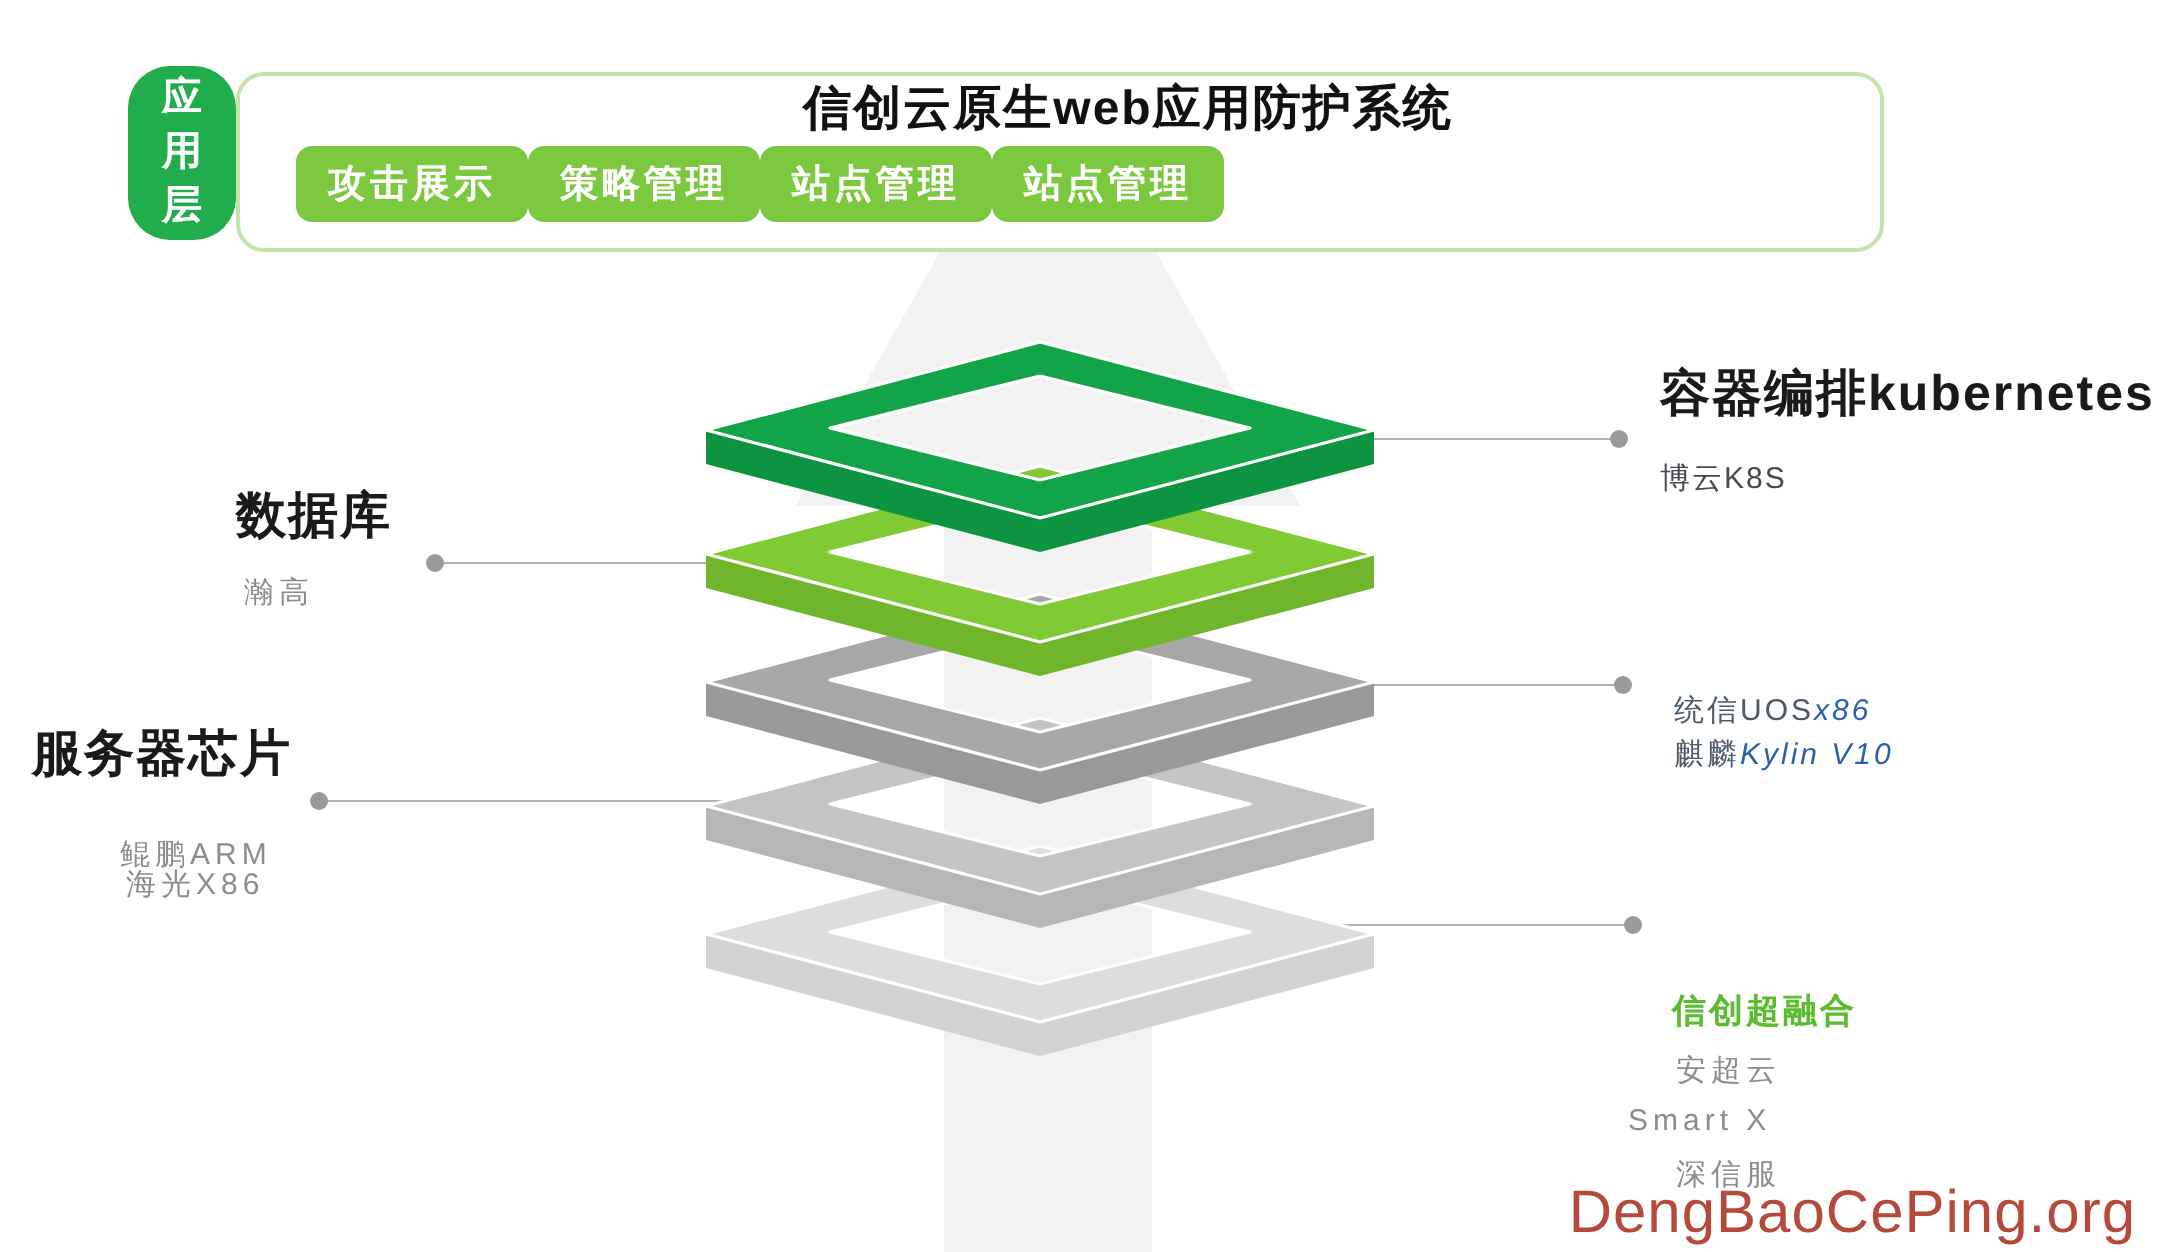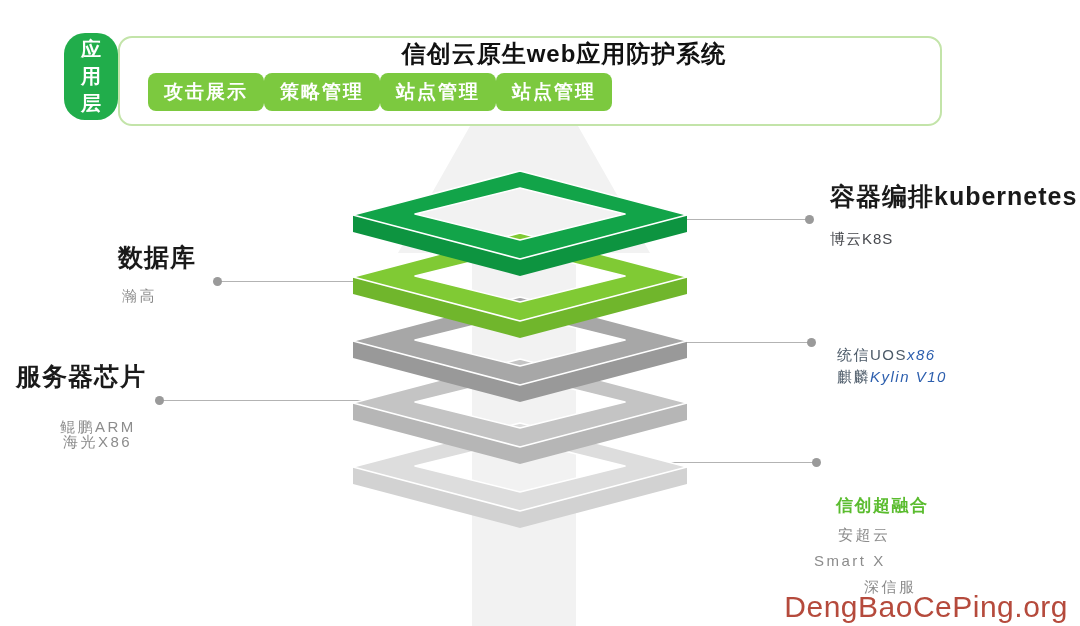--- a/index.html
+++ b/index.html
@@ -138,17 +138,17 @@
   <div class="abs sub-slate" style="left:837px;top:346px;">
     <span>统信UOS</span><span class="hl">x86</span>
   </div>
   <div class="abs sub-slate" style="left:837px;top:368px;">
     <span>麒麟</span><span class="hl">Kylin V10</span>
   </div>
 
   <div class="abs sub-green" style="left:836px;top:494px;">信创超融合</div>
   <div class="abs sub" style="left:838px;top:526px;">安超云</div>
   <div class="abs sub" style="left:814px;top:552px;">Smart X</div>
-  <div class="abs sub" style="left:864px;top:578px;">深信服</div>
+  <div class="abs sub" style="left:838px;top:578px;">深信服</div>
 
   <div class="abs watermark">DengBaoCePing.org</div>
 
 </div>
 
 </body></html>

